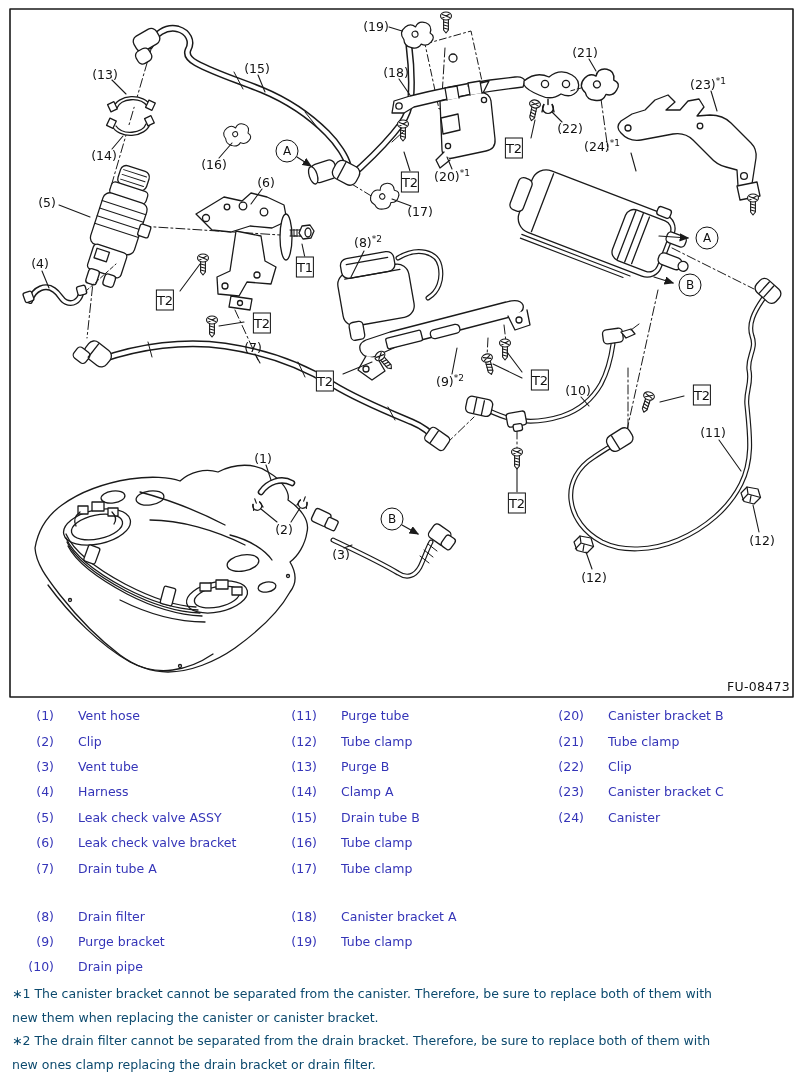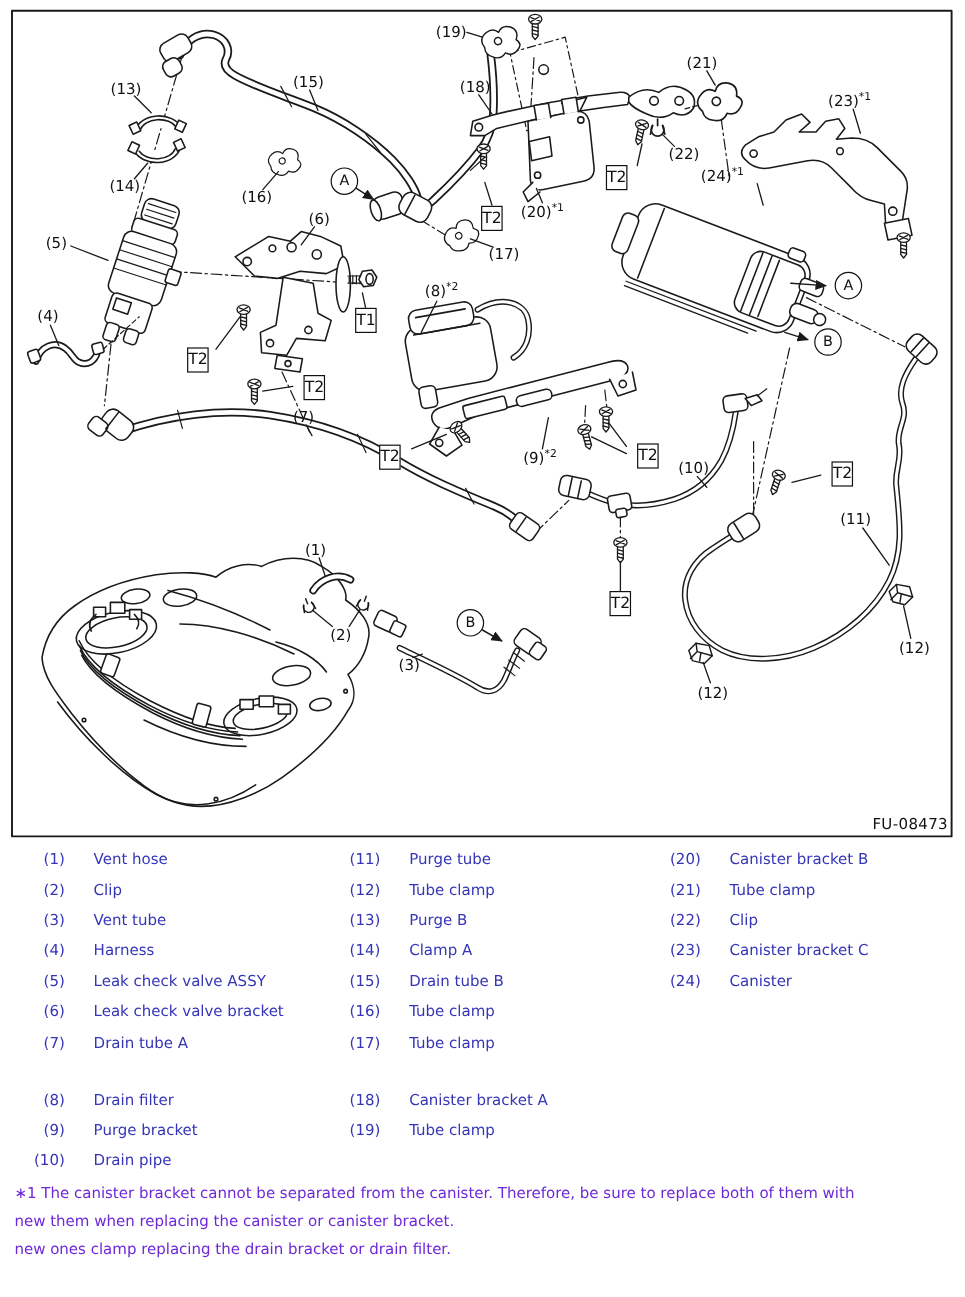--- a/index.html
+++ b/index.html
@@ -13,21 +13,21 @@
   .co.letter{width:21px;height:21px;border:1.3px solid #111;border-radius:50%;line-height:20px;
         text-align:center;font-size:12px;padding:0;background:#fff;}
   .figure-code{position:absolute;right:14px;top:679px;font-size:12.5px;color:#111;letter-spacing:.3px;}
   .legend{position:absolute;top:703px;left:0;width:804px;color:#3535b8;font-size:12.5px;}
   .legend-col{position:absolute;top:0;}
   .legend-col.c0{left:18px;} .legend-col.c1{left:281px;} .legend-col.c2{left:548px;}
   .legend-row{display:flex;height:25.4px;align-items:center;}
   .legend-row.gap{margin-top:22.6px;}
   .legend-row .num{width:36px;text-align:right;flex:none;}
   .legend-row .lab{margin-left:24px;white-space:nowrap;}
-  .footnotes{position:absolute;left:12px;top:982px;width:786px;color:#6d28d9;font-size:12.5px;}
+  .footnotes{position:absolute;left:12px;top:982px;width:786px;color:#0c4a6e;font-size:12.5px;}
   .fn-line{height:23.5px;line-height:23.5px;white-space:nowrap;}
 </style>
 </head>
 <body>
 
 <div class="page">
 
   <svg class="art" width="804" height="702" viewBox="0 0 804 702">
     <defs>
       <marker id="ah" markerWidth="9" markerHeight="7" refX="7" refY="3.5" orient="auto">
@@ -544,16 +544,17 @@
         <div class="legend-row">
           <span class="num">(24)</span>
           <span class="lab">Canister</span>
         </div>
       </div>
   </div>
 
   <div class="footnotes">
       <div class="fn-line">∗1 The canister bracket cannot be separated from the canister. Therefore, be sure to replace both of them with</div>
       <div class="fn-line">new them when replacing the canister or canister bracket.</div>
+      <div class="fn-line">∗2 The drain filter cannot be separated from the drain bracket. Therefore, be sure to replace both of them with</div>
       <div class="fn-line">new ones clamp replacing the drain bracket or drain filter.</div>
     </div>
 
 </div>
 
 </body></html>

